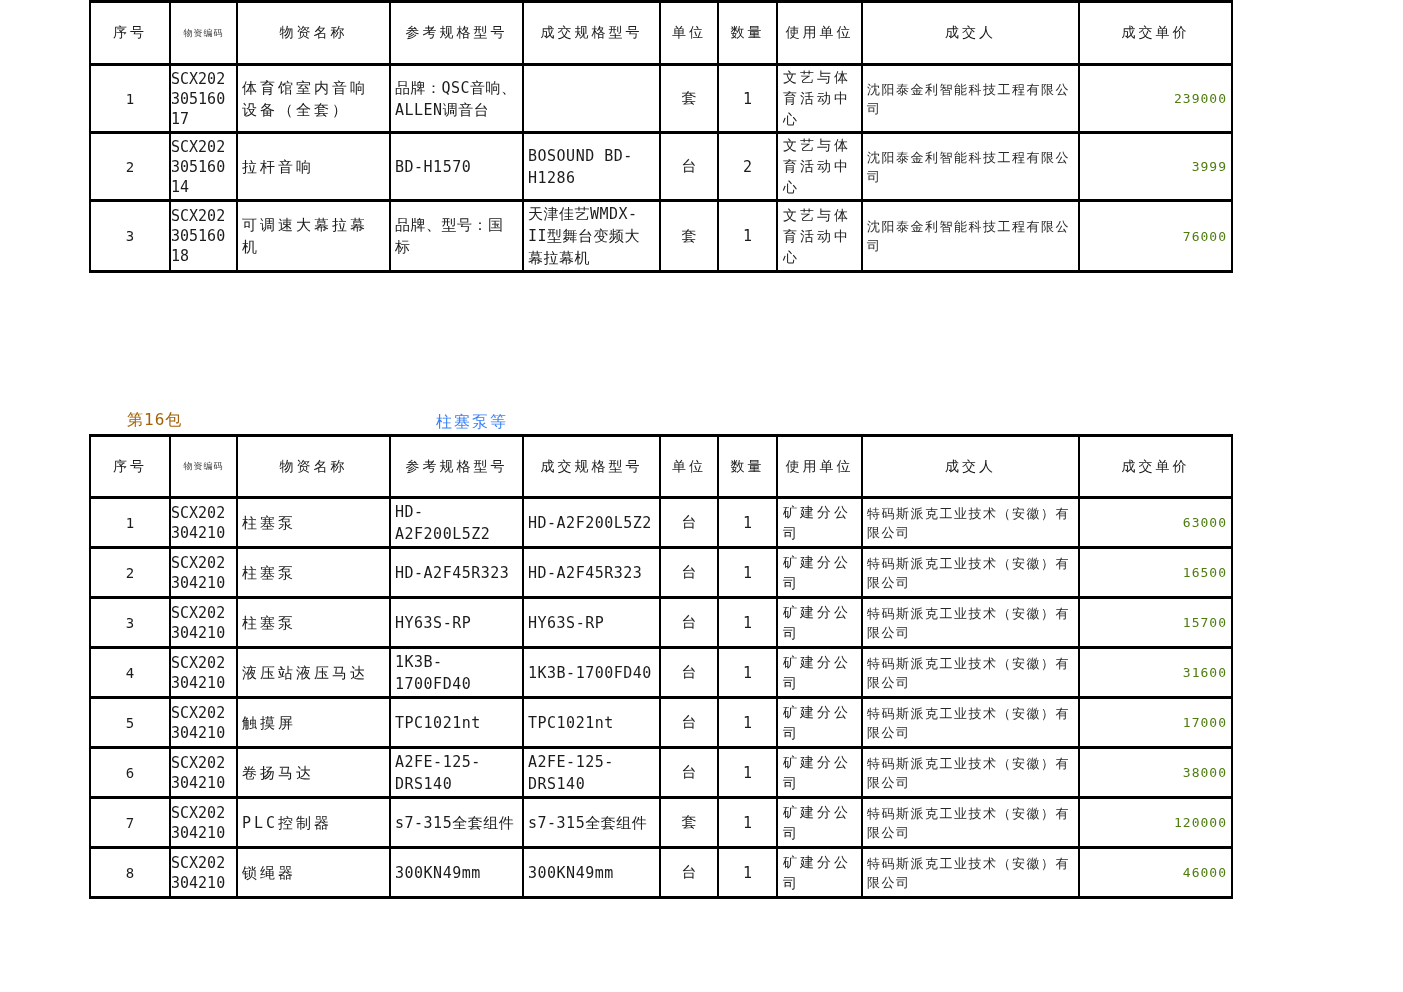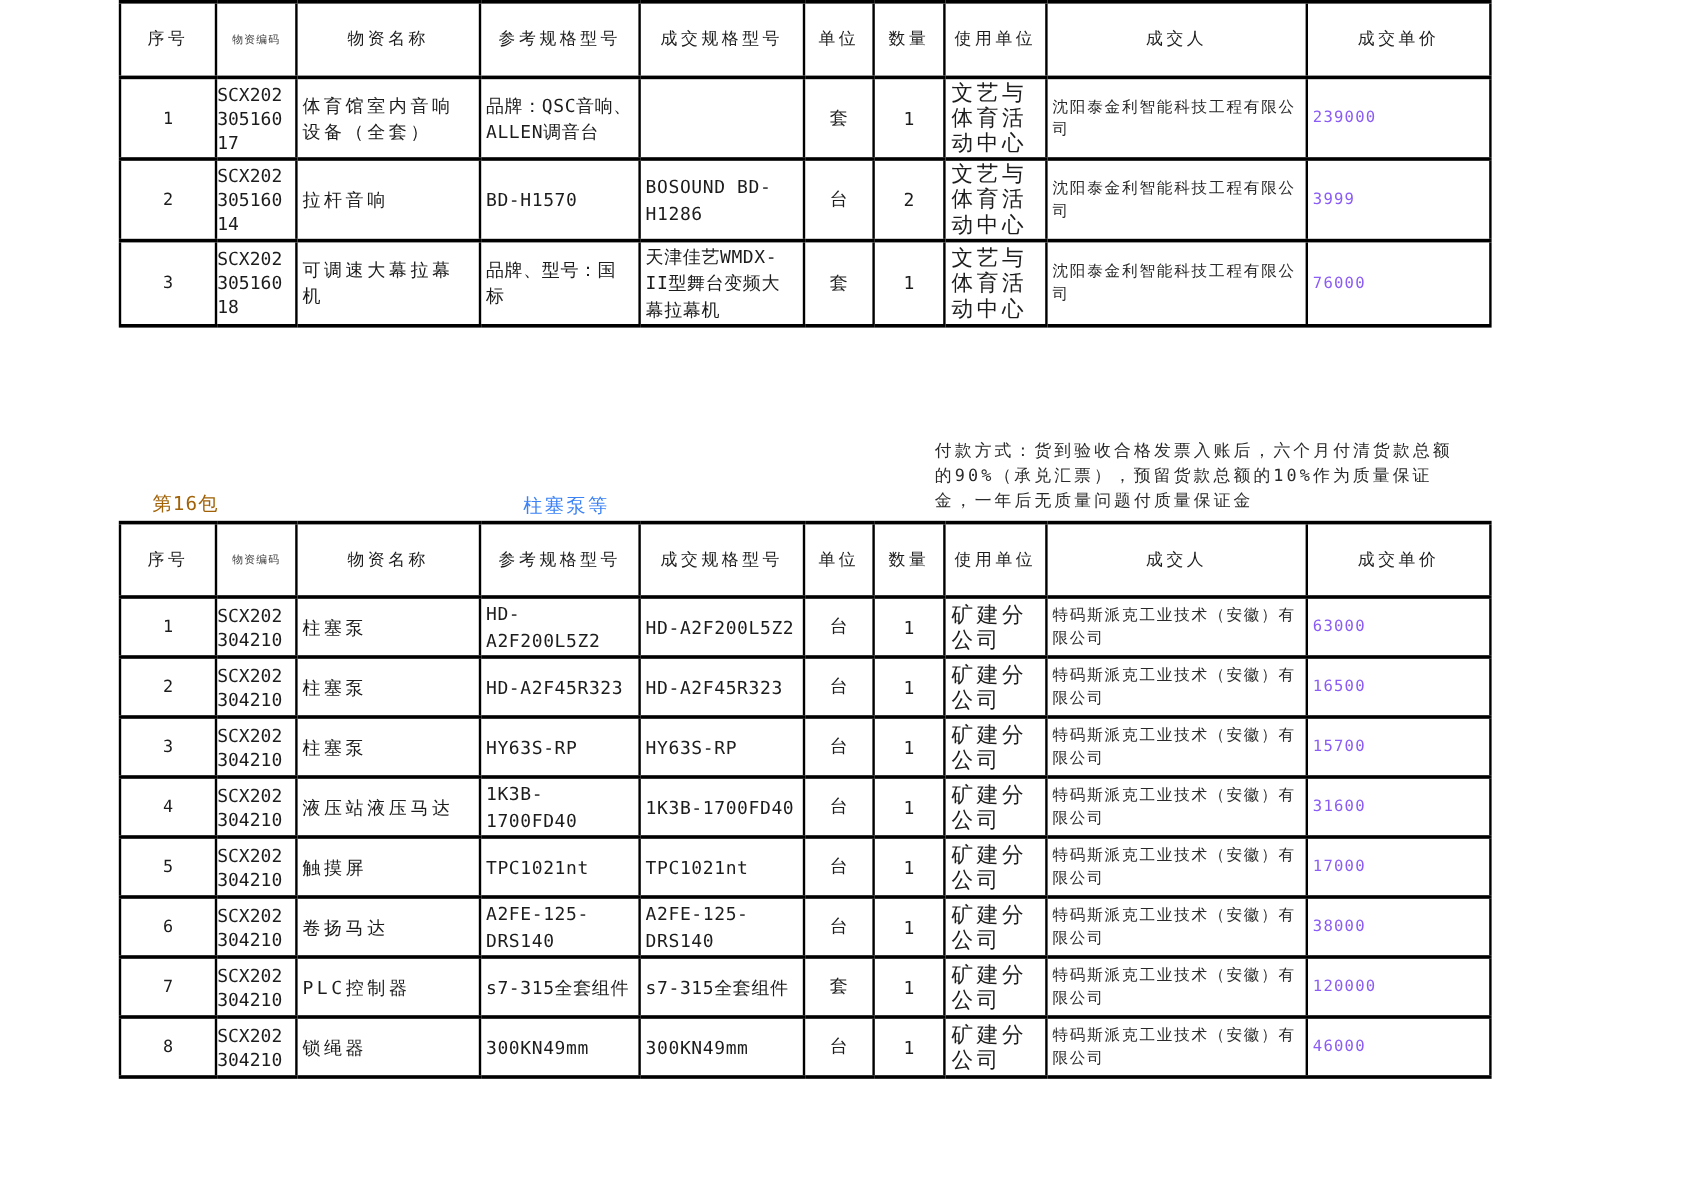--- a/index.html
+++ b/index.html
@@ -2,21 +2,21 @@
 <html><head>
 <meta charset="utf-8">
 <style>
   html,body { margin:0; padding:0; background:#ffffff; }
   .page {
     position:relative; width:1403px; height:992px; background:#ffffff;
     font-family:"DejaVu Sans Mono","DejaVu Sans","Liberation Sans",sans-serif;
     color:#1c1c1c; overflow:hidden;
   }
   table.grid {
-    position:absolute; left:99px; width:1142px;
+    position:absolute; left:89px; width:1142px;
     border-collapse:collapse; table-layout:fixed;
     background:#ffffff;
   }
   .grid th, .grid td {
     border:solid #000000; border-width:3px 2px;
     overflow:hidden; padding:1px 4px;
     vertical-align:middle;
     font-weight:normal;
   }
   #t1 thead tr { height:63px; }
@@ -25,23 +25,23 @@
   #t2 tbody tr { height:50px; }
 
   th.h { font-size:14px; letter-spacing:3px; text-align:center; color:#1c1c1c; }
   th.h-code { font-size:9px; letter-spacing:1px; color:#3d3d3d; }
 
   td.c-no   { text-align:center; font-size:14px; }
   td.c-code { font-size:15px; line-height:20px; letter-spacing:0; word-break:break-all; padding:1px 6px 1px 0; }
   td.c-name { font-size:15px; line-height:22px; letter-spacing:3px; padding:1px 6px 1px 4px; }
   td.c-spec { font-size:15px; line-height:22px; letter-spacing:0.5px; padding:1px 4px; line-break:loose; }
   td.c-unit, td.c-qty { text-align:center; font-size:15px; }
-  td.c-dept { font-size:18px; line-height:21px; letter-spacing:3px; padding:1px 2px 1px 5px; }
+  td.c-dept { font-size:14px; line-height:21px; letter-spacing:3px; padding:1px 2px 1px 5px; }
   td.c-vendor { font-size:13px; line-height:19px; letter-spacing:1.5px; text-align:left; color:#2a2a2a; padding:1px 4px; }
-  td.c-price { text-align:left; font-size:13px; letter-spacing:1px; color:#8b5cf6; }
+  td.c-price { text-align:right; font-size:13px; letter-spacing:1px; color:#4d7c0f; }
 
   .pkg-label {
     position:absolute; left:127px; top:410px;
     font-size:16px; letter-spacing:1px; color:#a16207; white-space:nowrap;
   }
   .pkg-title {
     position:absolute; left:436px; top:412px;
     font-size:16px; letter-spacing:2px; color:#3b82f6; white-space:nowrap;
   }
   .payment {
@@ -115,21 +115,20 @@
         <td class="c-spec">天津佳艺WMDX-II型舞台变频大幕拉幕机</td>
         <td class="c-unit">套</td>
         <td class="c-qty">1</td>
         <td class="c-dept">文艺与体育活动中心</td>
         <td class="c-vendor">沈阳泰金利智能科技工程有限公司</td>
         <td class="c-price">76000</td>
       </tr>
     </tbody>
   </table>
 
-  <div class="payment">付款方式：货到验收合格发票入账后，六个月付清货款总额的90%（承兑汇票），预留货款总额的10%作为质量保证金，一年后无质量问题付质量保证金</div>
   <div class="pkg-label">第16包</div>
   <div class="pkg-title">柱塞泵等</div>
 
   <table class="grid" id="t2" style="top:434px">
     <colgroup>
       <col style="width:80px">
         <col style="width:67px">
         <col style="width:153px">
       <col style="width:133px">
         <col style="width:137px">

